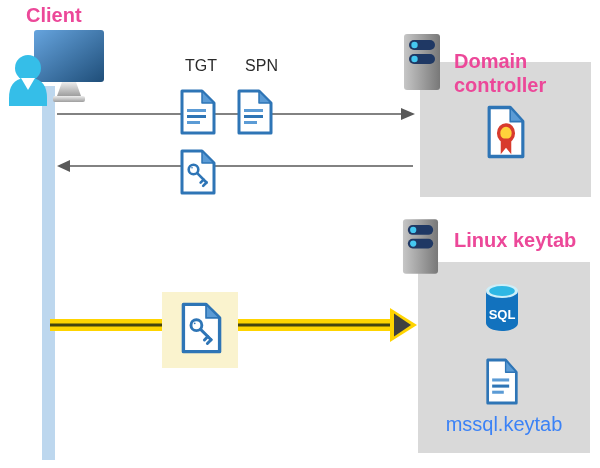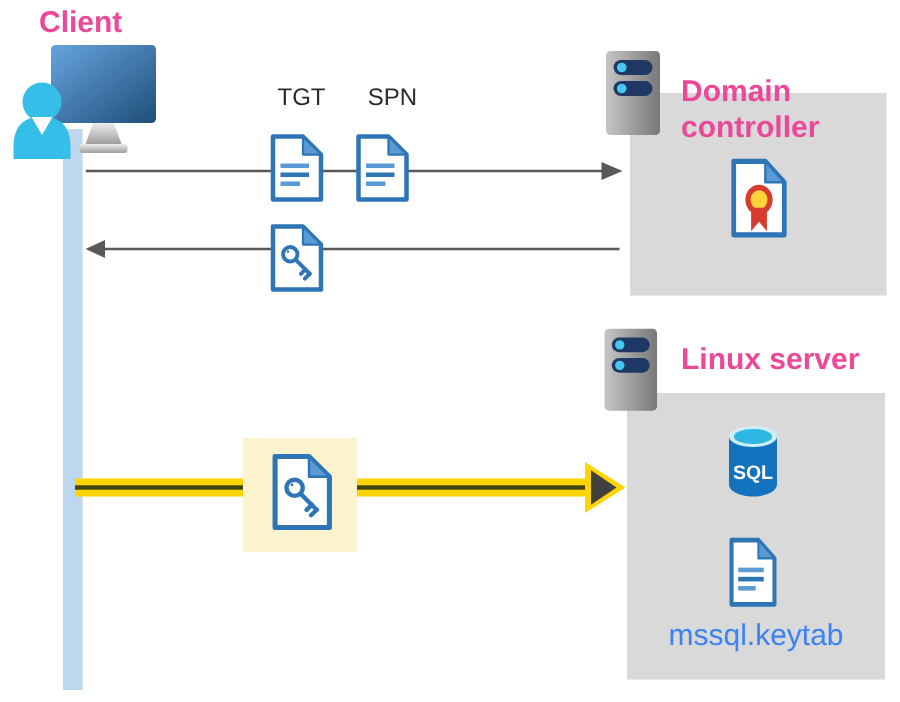--- a/index.html
+++ b/index.html
@@ -117,21 +117,21 @@
   <div class="abs h-label" style="left:454px; top:6px; width:145px;margin-top:43px;">Domain controller</div>
   <svg class="abs" style="left:403px; top:33px;" width="38" height="58" viewBox="0 0 38 58">
     <use href="#sym-server"></use>
   </svg>
   <svg class="abs" style="left:486px; top:104px;" width="40" height="56" viewBox="0 0 38 48" preserveAspectRatio="none">
     <use href="#sym-doc-base"></use>
     <circle cx="19" cy="25" r="7" fill="#FFD23B" stroke="#D83B2D" stroke-width="3.2"></circle>
     <path d="M14 29.5 V43 L19 37.5 L24 43 V29.5 Z" fill="#D83B2D"></path>
   </svg>
 
-  <div class="abs h-label" style="left:454px; top:228px; width:145px;">Linux server</div>
+  <div class="abs h-label" style="left:454px; top:228px; width:145px;">Linux keytab</div>
   <svg class="abs" style="left:402px; top:218px;" width="37" height="57" viewBox="0 0 38 58">
     <use href="#sym-server"></use>
   </svg>
   <svg class="abs" style="left:484px; top:282px;" width="36" height="50" viewBox="0 0 36 50">
     <path d="M2 9 V41 C2 45.4 9.2 49 18 49 C26.8 49 34 45.4 34 41 V9 Z" fill="#1272BE"></path>
     <ellipse cx="18" cy="9" rx="16" ry="7" fill="#CDEFF9"></ellipse>
     <ellipse cx="18" cy="9" rx="12.8" ry="5" fill="#2EB7E4"></ellipse>
     <text x="18" y="37" text-anchor="middle" font-family="Liberation Sans, sans-serif" font-size="13" font-weight="bold" fill="#ffffff">SQL</text>
   </svg>
   <svg class="abs" style="left:485px; top:357px;" width="34" height="49" viewBox="0 0 38 48" preserveAspectRatio="none">

